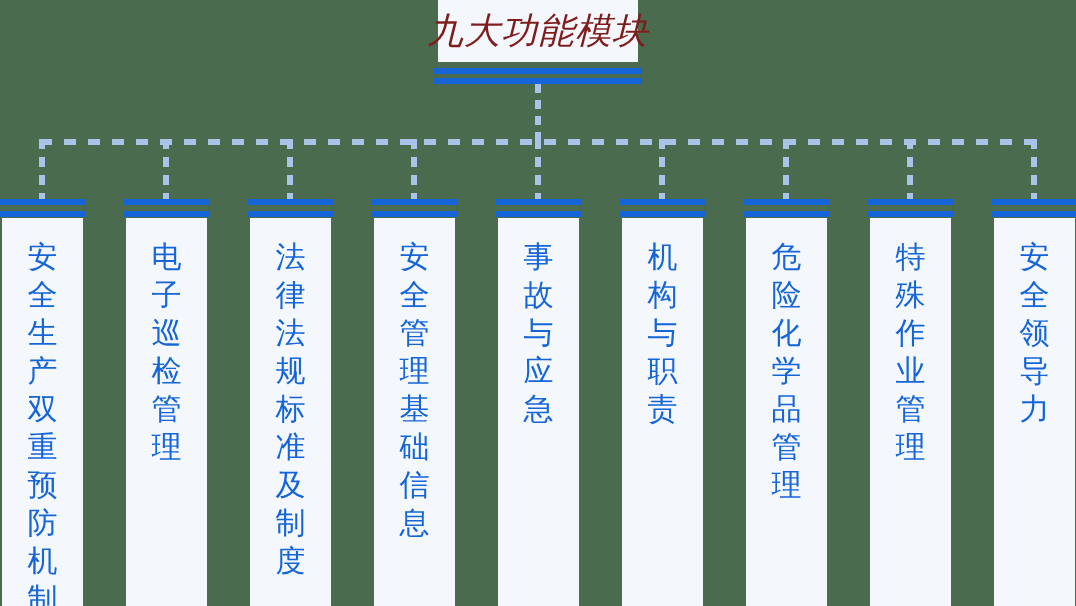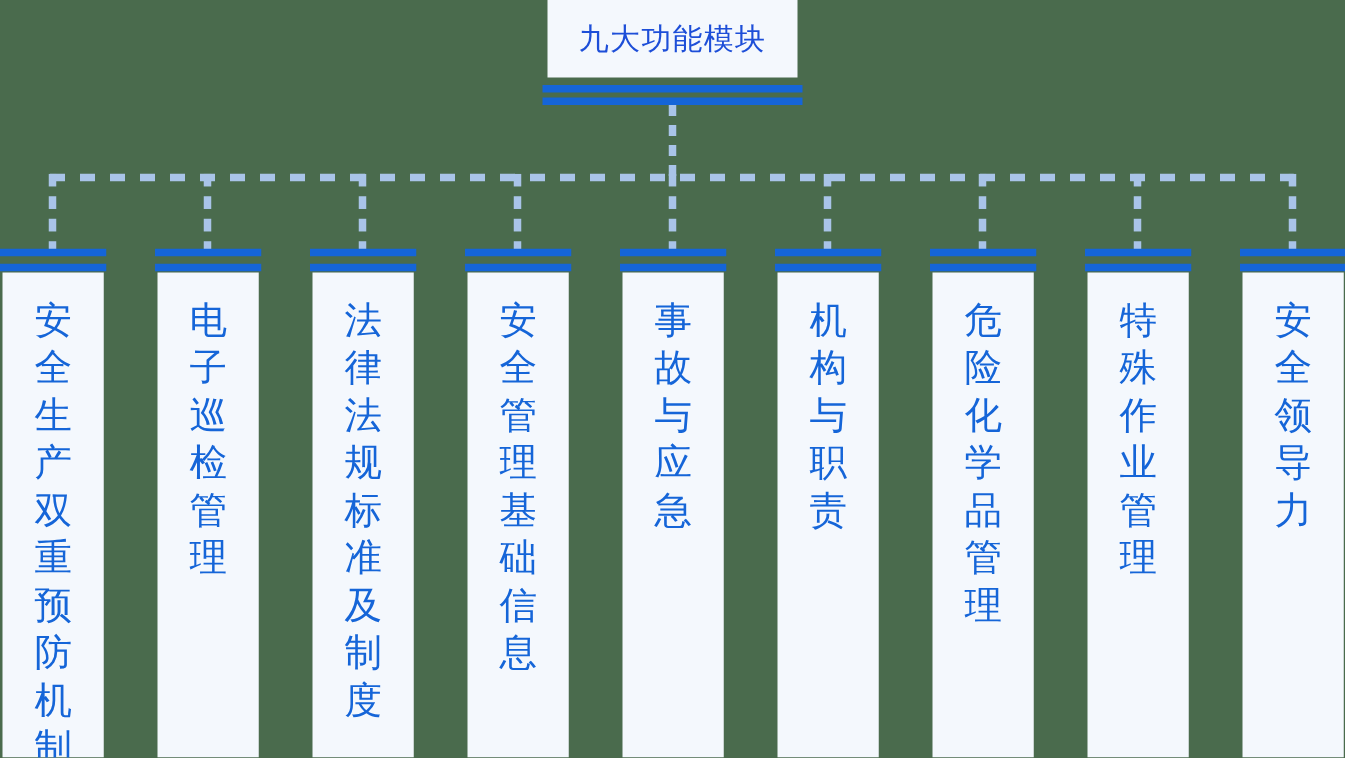--- a/index.html
+++ b/index.html
@@ -27,25 +27,26 @@
     left: 438px;
     top: 0px;
     width: 200px;
     height: 62px;
     background: #f4f8fd;
     display: flex;
     align-items: center;
     justify-content: center;
   }
   .root-title {
-    color: #1d4ed8;
-    font-size: 24px;
+    color: #7f1d1d;
+    font-size: 36px;
     letter-spacing: 1px;
     line-height: 1;
     white-space: nowrap;
+    font-style: italic;
   }
   .root-bar {
     position: absolute;
     left: 434px;
     width: 208px;
     height: 6px;
     background: #1565d8;
   }
   .root-bar.b1 { top: 68px; }
   .root-bar.b2 { top: 78px; }

